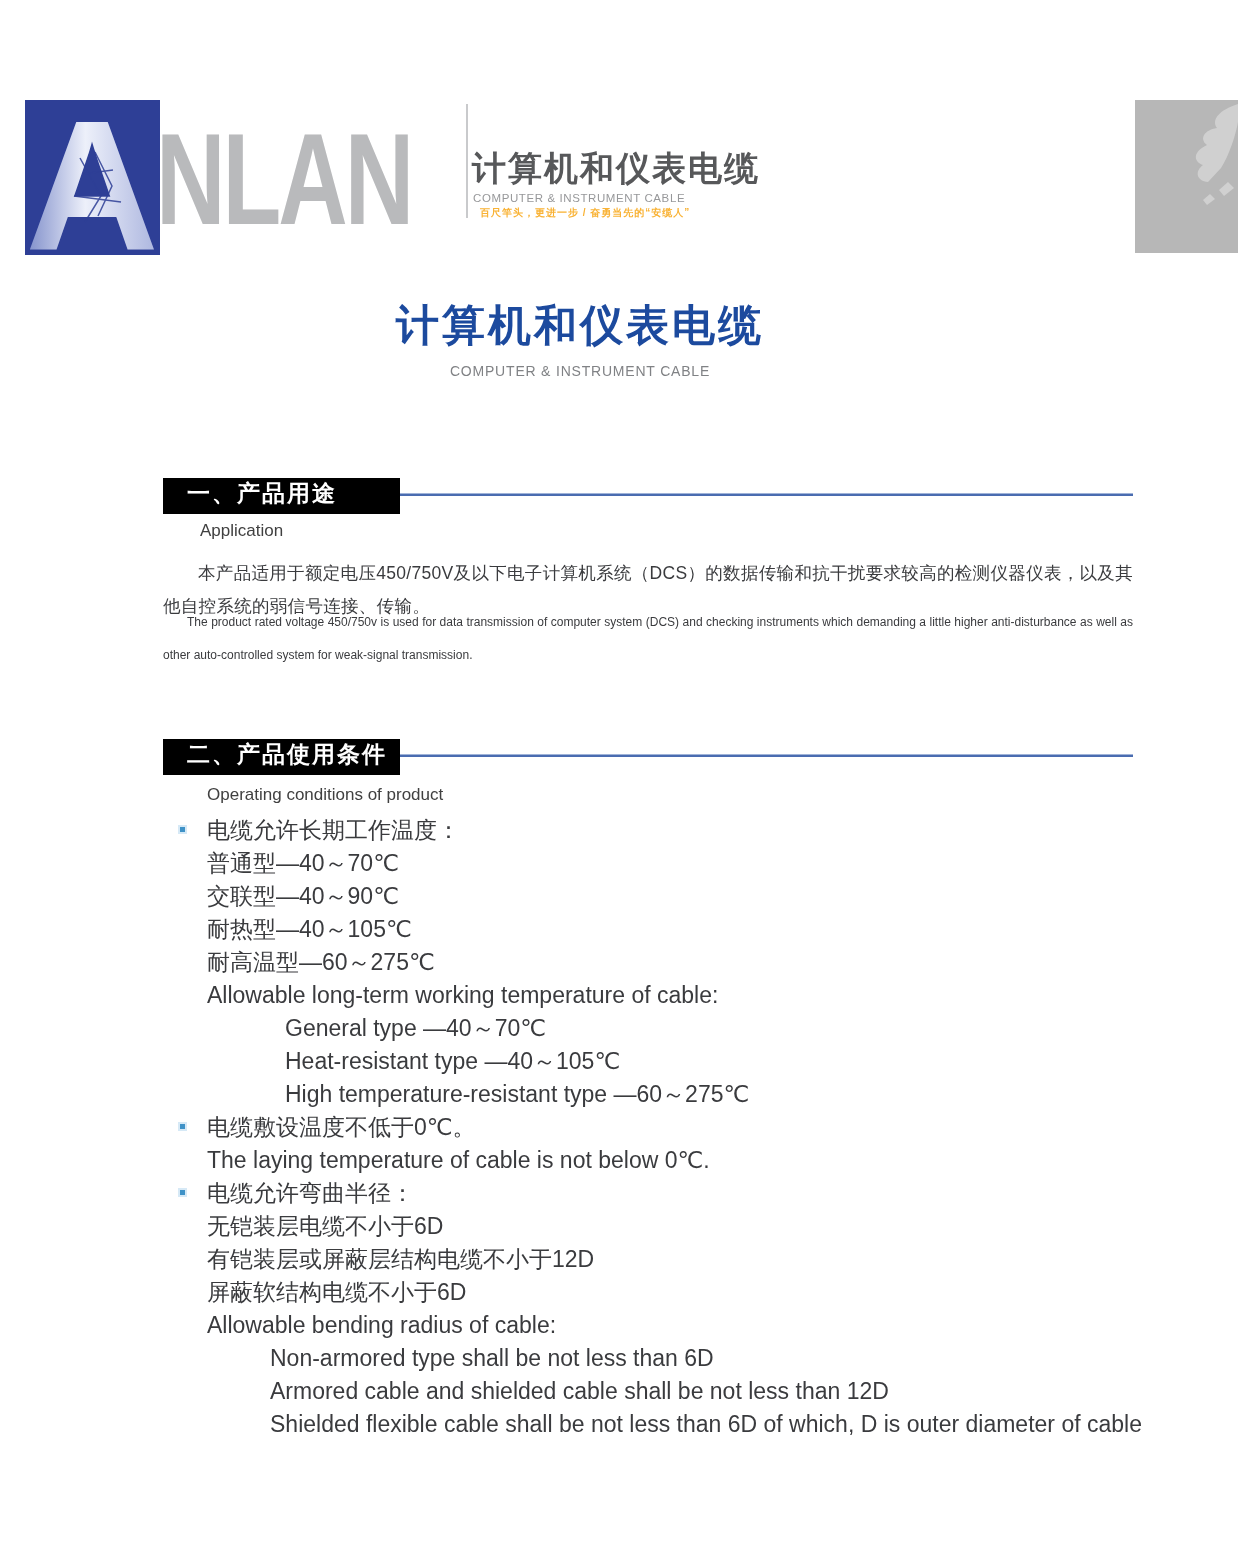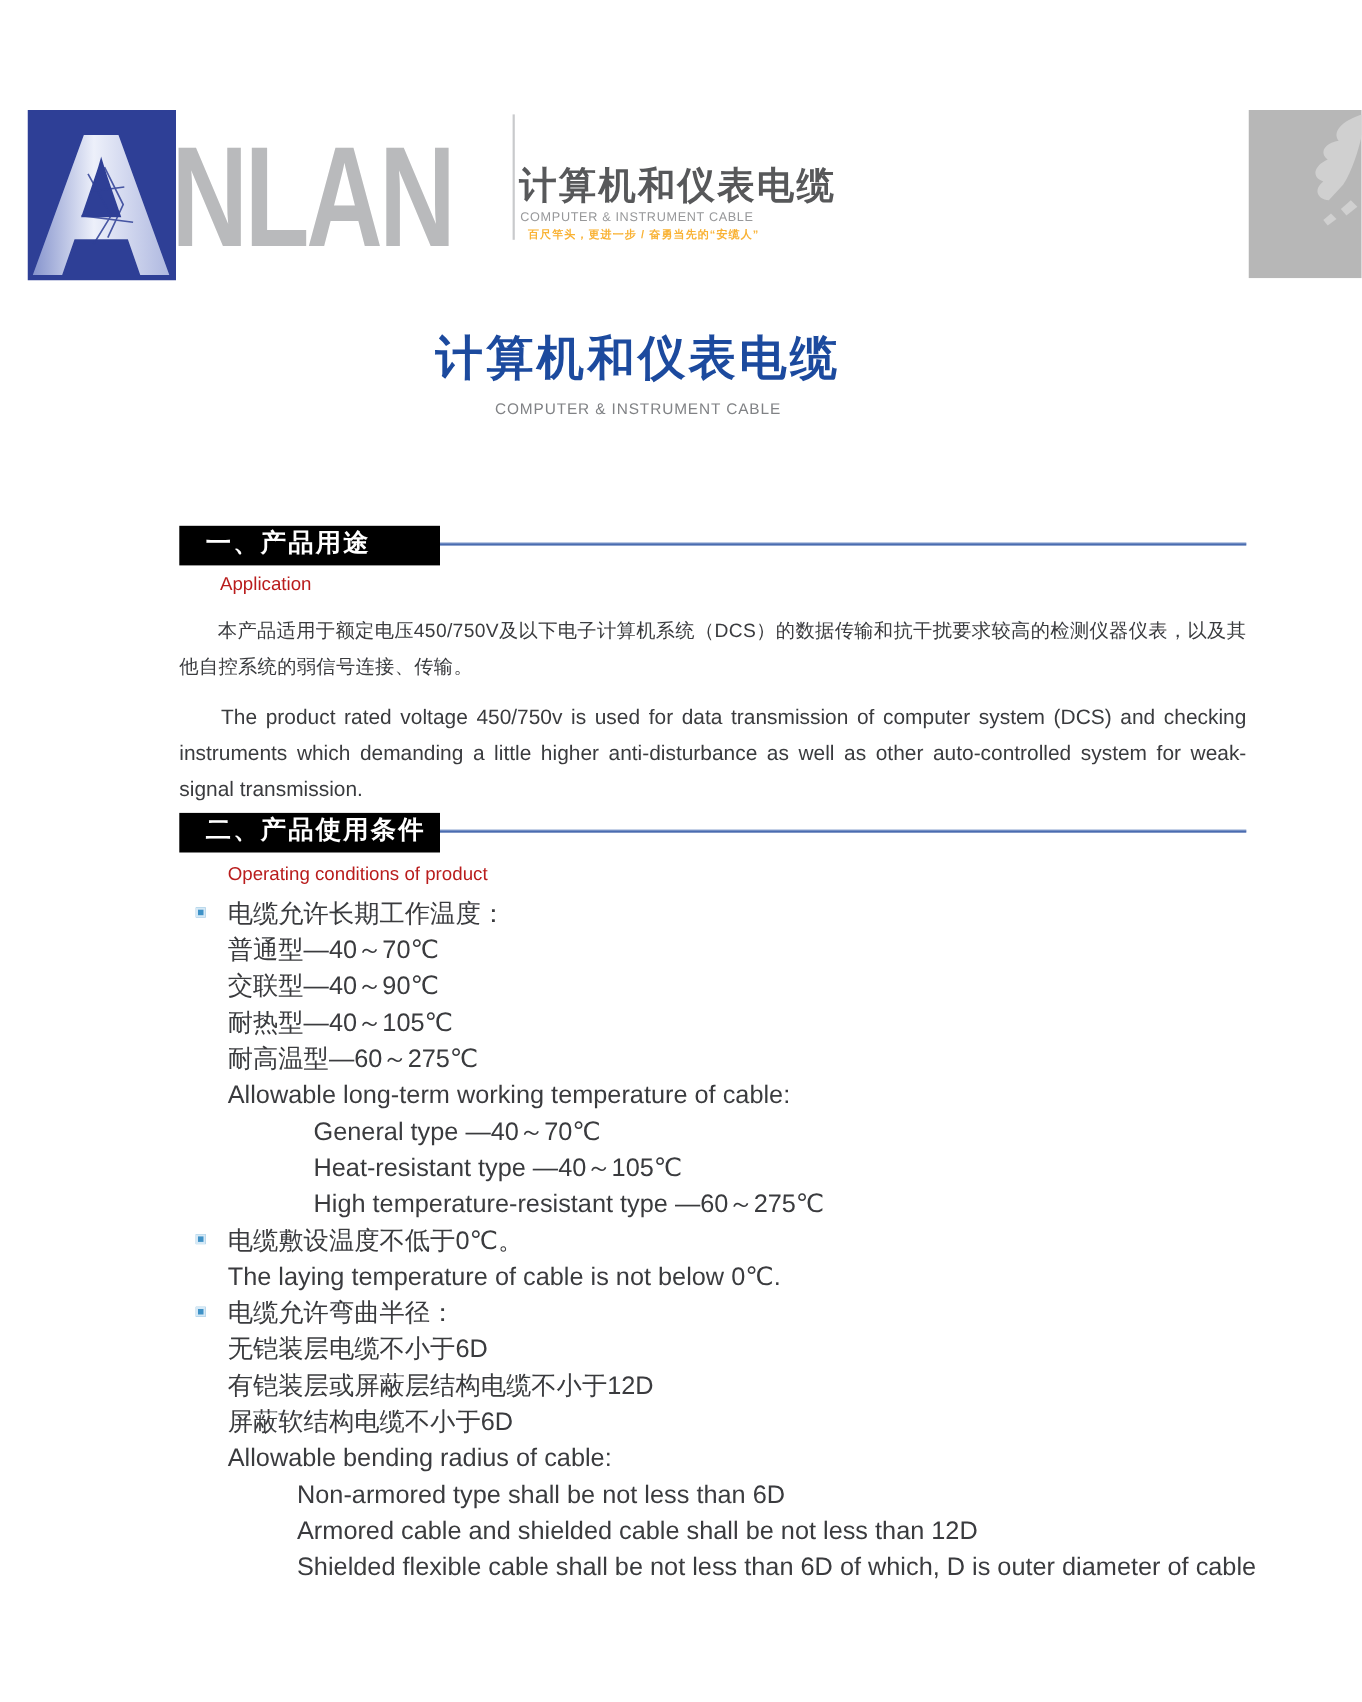--- a/index.html
+++ b/index.html
@@ -33,31 +33,31 @@
   .sec-bar {
     width:237px; height:36px; background:#000000; color:#ffffff;
     font-size:23px; font-weight:bold; letter-spacing:2px;
     display:flex; align-items:flex-start; padding-left:24px; white-space:nowrap;
   }
   .sec-bar-1 { left:163px; top:478px; }
   .sec-bar-2 { left:163px; top:739px; }
   .sec-line { height:2px; background:#4a6cb0; box-shadow:0 -1px 0 #9fb3d8; }
   .sec-line-1 { left:400px; top:494px; width:733px; }
   .sec-line-2 { left:400px; top:755px; width:733px; }
-  .sec-sub { font-size:17px; color:#b91c1c; white-space:nowrap; }
+  .sec-sub { font-size:17px; color:#404040; white-space:nowrap; }
   .sec-sub-1 { left:200px; top:521px; }
   .sec-sub-2 { left:207px; top:785px; }
 
   
   .cn-para {
     left:163px; top:557px; width:970px; font-size:17.5px; line-height:33px;
     color:#3a3b3e; text-align:justify; text-indent:2em; letter-spacing:0.3px;
   }
   .en-para {
-    left:163px; top:636px; width:970px; font-size:19px; line-height:33px;
+    left:163px; top:606px; width:970px; font-size:12px; line-height:33px;
     color:#3a3b3e; text-align:justify; text-indent:2em;
   }
 
   
   .cond-list { left:163px; top:814px; width:972px; }
   .line { position:relative; height:33px; line-height:33px; font-size:23px; color:#3a3b3e; white-space:nowrap; }
   .line.p, .line.b { padding-left:44px; }
   .line.ia { padding-left:122px; }
   .line.ib { padding-left:107px; }
   .blt {

